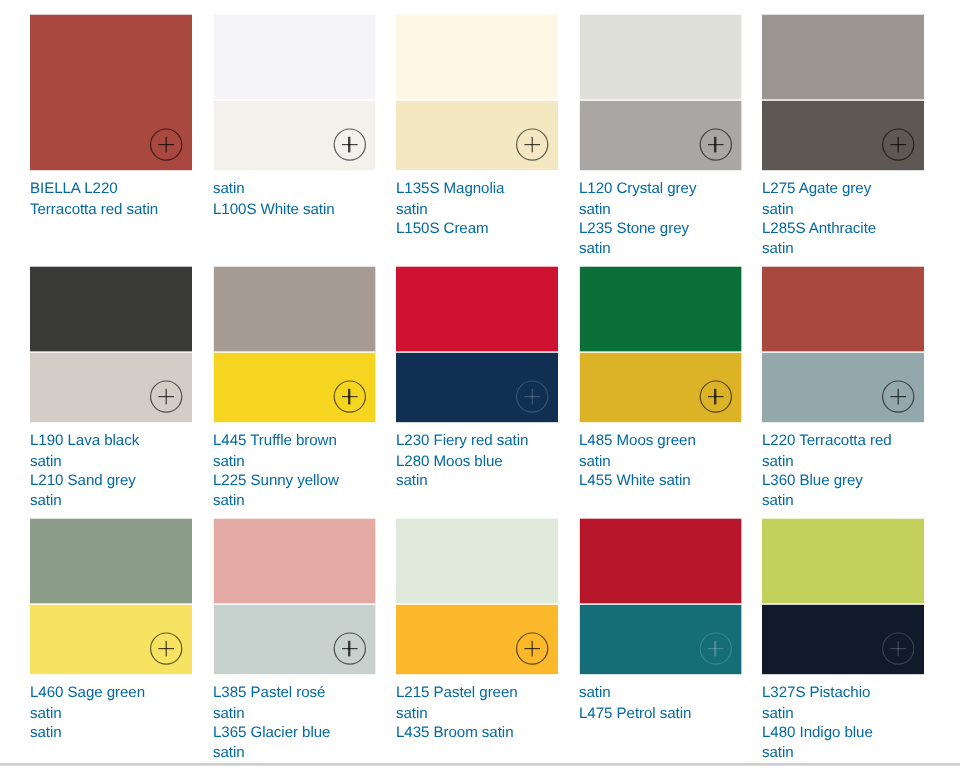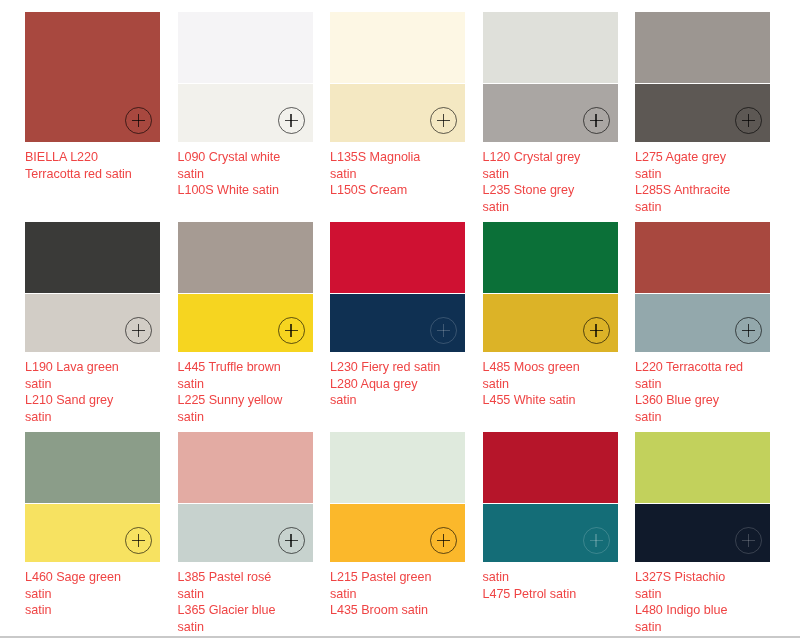--- a/index.html
+++ b/index.html
@@ -93,21 +93,21 @@
   .plus-button.dim::before,
   .plus-button.dim::after {
     background: rgba(255,255,255,0.20);
   }
 
   .swatch-labels {
     margin-top: 7px;
     width: 140px;
     font-size: 12.6px;
     line-height: 16.6px;
-    color: #ef4444;
+    color: #0369a1;
     letter-spacing: -0.05px;
   }
   .swatch-label-line {
     display: block;
   }
 
   #footer-rule {
     position: absolute;
     left: 0;
     bottom: 4px;
@@ -131,21 +131,20 @@
       </div>
     </div>
     <div class="swatch-card">
       <div class="swatch-chip">
         <div class="chip-band top" style="background: rgb(245, 244, 246);"></div>
         <div class="chip-gap"></div>
         <div class="chip-band bottom" style="background: rgb(242, 241, 236);"></div>
         <div class="plus-button" title="+"></div>
       </div>
       <div class="swatch-labels">
-        <span class="swatch-label-line">L090 Crystal white</span>
         <span class="swatch-label-line">satin</span>
         <span class="swatch-label-line">L100S White satin</span>
       </div>
     </div>
     <div class="swatch-card">
       <div class="swatch-chip">
         <div class="chip-band top" style="background: rgb(253, 247, 228);"></div>
         <div class="chip-gap"></div>
         <div class="chip-band bottom" style="background: rgb(244, 232, 194);"></div>
         <div class="plus-button" title="+"></div>
@@ -185,21 +184,21 @@
       </div>
     </div>
     <div class="swatch-card">
       <div class="swatch-chip">
         <div class="chip-band top" style="background: rgb(58, 58, 56);"></div>
         <div class="chip-gap"></div>
         <div class="chip-band bottom" style="background: rgb(210, 205, 198);"></div>
         <div class="plus-button" title="+"></div>
       </div>
       <div class="swatch-labels">
-        <span class="swatch-label-line">L190 Lava green</span>
+        <span class="swatch-label-line">L190 Lava black</span>
         <span class="swatch-label-line">satin</span>
         <span class="swatch-label-line">L210 Sand grey</span>
         <span class="swatch-label-line">satin</span>
       </div>
     </div>
     <div class="swatch-card">
       <div class="swatch-chip">
         <div class="chip-band top" style="background: rgb(166, 155, 147);"></div>
         <div class="chip-gap"></div>
         <div class="chip-band bottom" style="background: rgb(246, 213, 32);"></div>
@@ -214,21 +213,21 @@
     </div>
     <div class="swatch-card">
       <div class="swatch-chip">
         <div class="chip-band top" style="background: rgb(207, 17, 50);"></div>
         <div class="chip-gap"></div>
         <div class="chip-band bottom" style="background: rgb(15, 48, 82);"></div>
         <div class="plus-button dim" title="+"></div>
       </div>
       <div class="swatch-labels">
         <span class="swatch-label-line">L230 Fiery red satin</span>
-        <span class="swatch-label-line">L280 Aqua grey</span>
+        <span class="swatch-label-line">L280 Moos blue</span>
         <span class="swatch-label-line">satin</span>
       </div>
     </div>
     <div class="swatch-card">
       <div class="swatch-chip">
         <div class="chip-band top" style="background: rgb(11, 112, 56);"></div>
         <div class="chip-gap"></div>
         <div class="chip-band bottom" style="background: rgb(220, 179, 39);"></div>
         <div class="plus-button" title="+"></div>
       </div>

